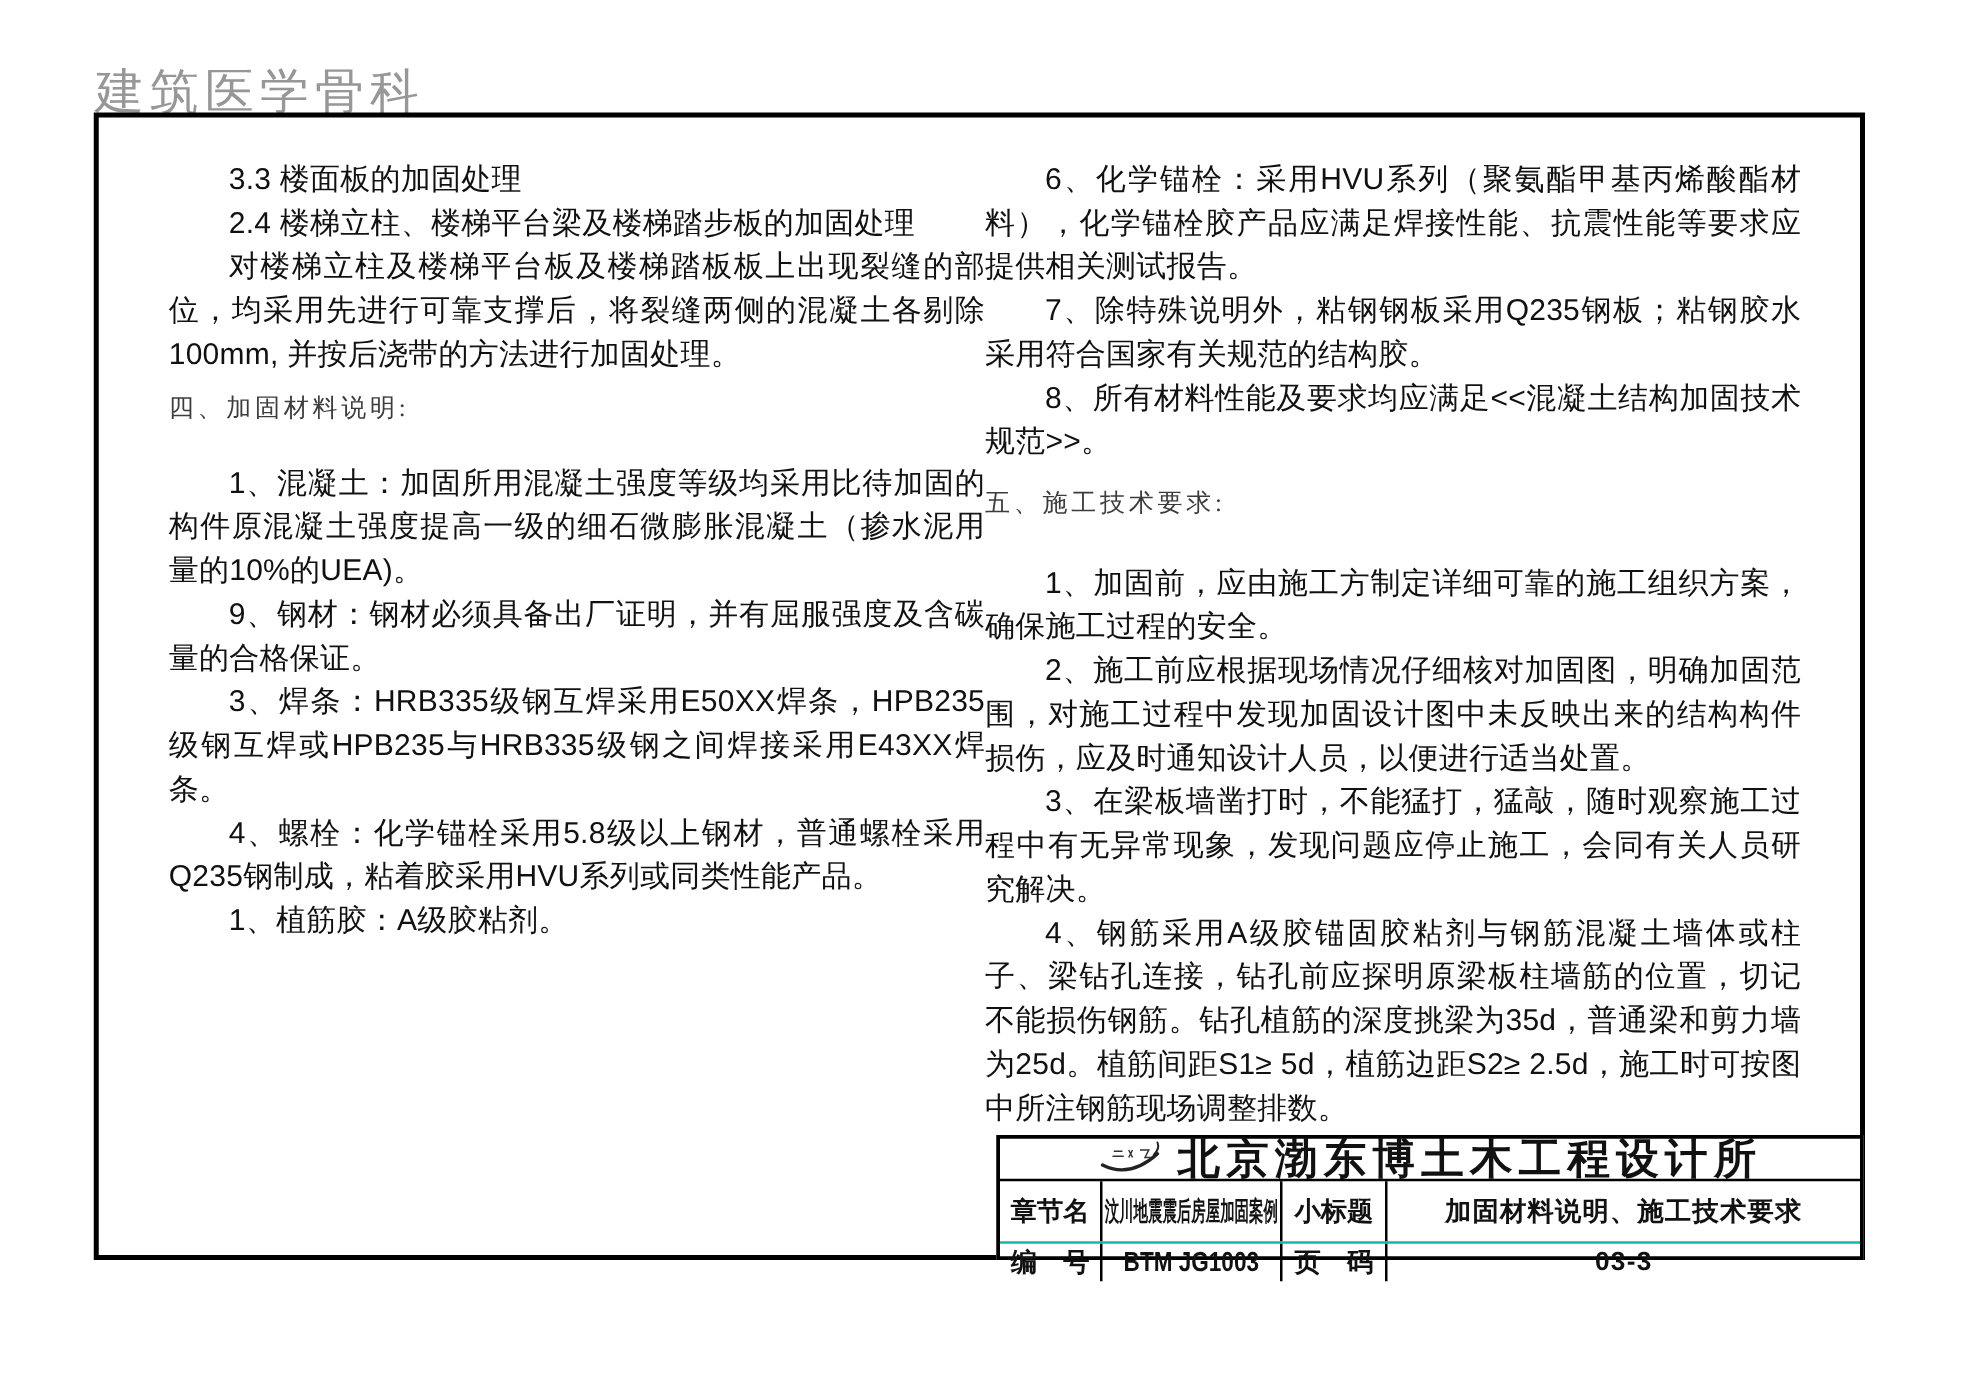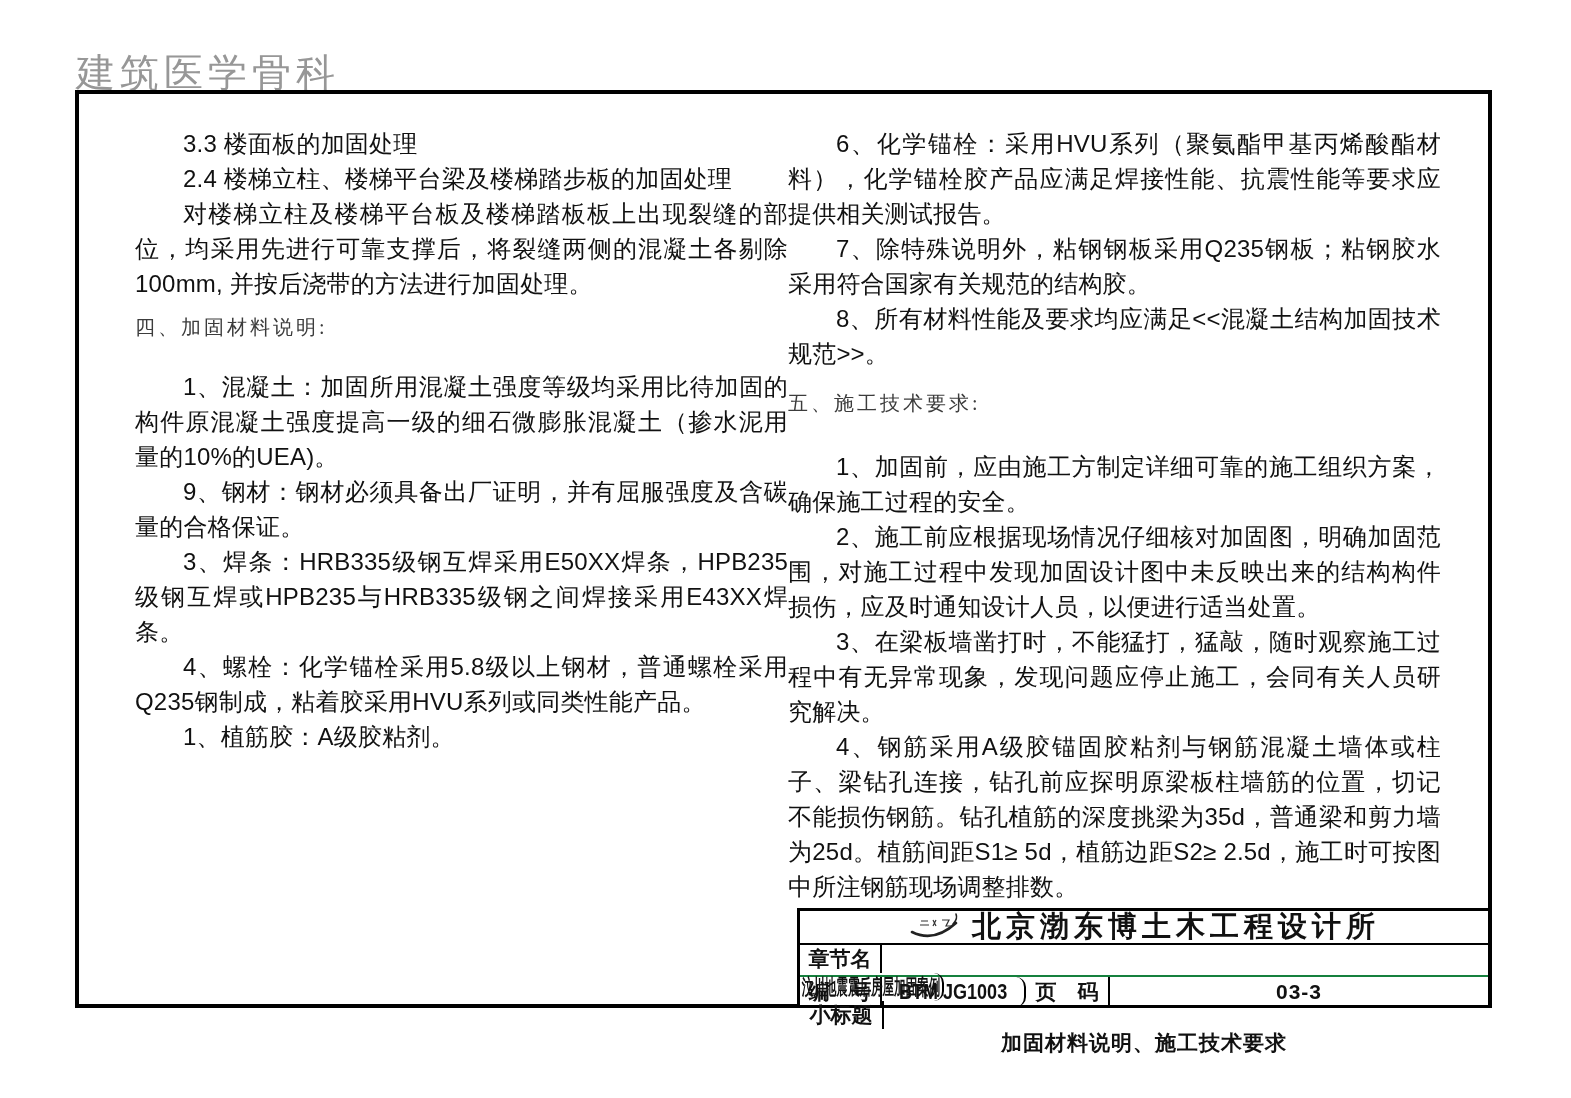--- a/index.html
+++ b/index.html
@@ -32,31 +32,31 @@
   .col-right h2.sec{margin:14px 0 28px 0;}
   
   .titleblock{
     position:absolute;left:797px;top:908px;width:694px;height:100px;
     border:3px solid #000;box-sizing:border-box;background:#fff;
   }
   .tb-head{
     height:34px;border-bottom:2px solid #000;box-sizing:border-box;
     display:flex;align-items:center;justify-content:center;gap:12px;
   }
-  .tb-company{font-size:29px;font-weight:bold;letter-spacing:5px;white-space:nowrap;}
+  .tb-company{font-size:34px;font-weight:bold;letter-spacing:5px;white-space:nowrap;}
   .tb-row{display:flex;height:30px;box-sizing:border-box;}
-  .tb-row.mid{border-bottom:2px solid #15803d;height:32px;flex-direction:column;}
+  .tb-row.mid{border-bottom:2px solid #14b8a6;height:50px;}
   .tb-cell{
     display:flex;align-items:center;justify-content:center;
     box-sizing:border-box;font-weight:bold;font-size:21px;
     white-space:nowrap;overflow:visible;
   }
   .tb-cell.bdr{border-right:2px solid #000;}
   .c1{width:82px;}
-  .c2{width:144px;border-radius:10px;}
+  .c2{width:144px;}
   .c3{width:84px;}
   .c4{flex:1;letter-spacing:1px;}
   .cond{display:inline-block;transform:scaleX(0.55);transform-origin:center;}
   .cond2{display:inline-block;transform:scaleX(0.82);transform-origin:center;font-size:22px;}
   .logo{display:inline-flex;align-items:center;}
 </style>
 </head>
 <body>
 
 <div class="watermark">建筑医学骨科</div>

